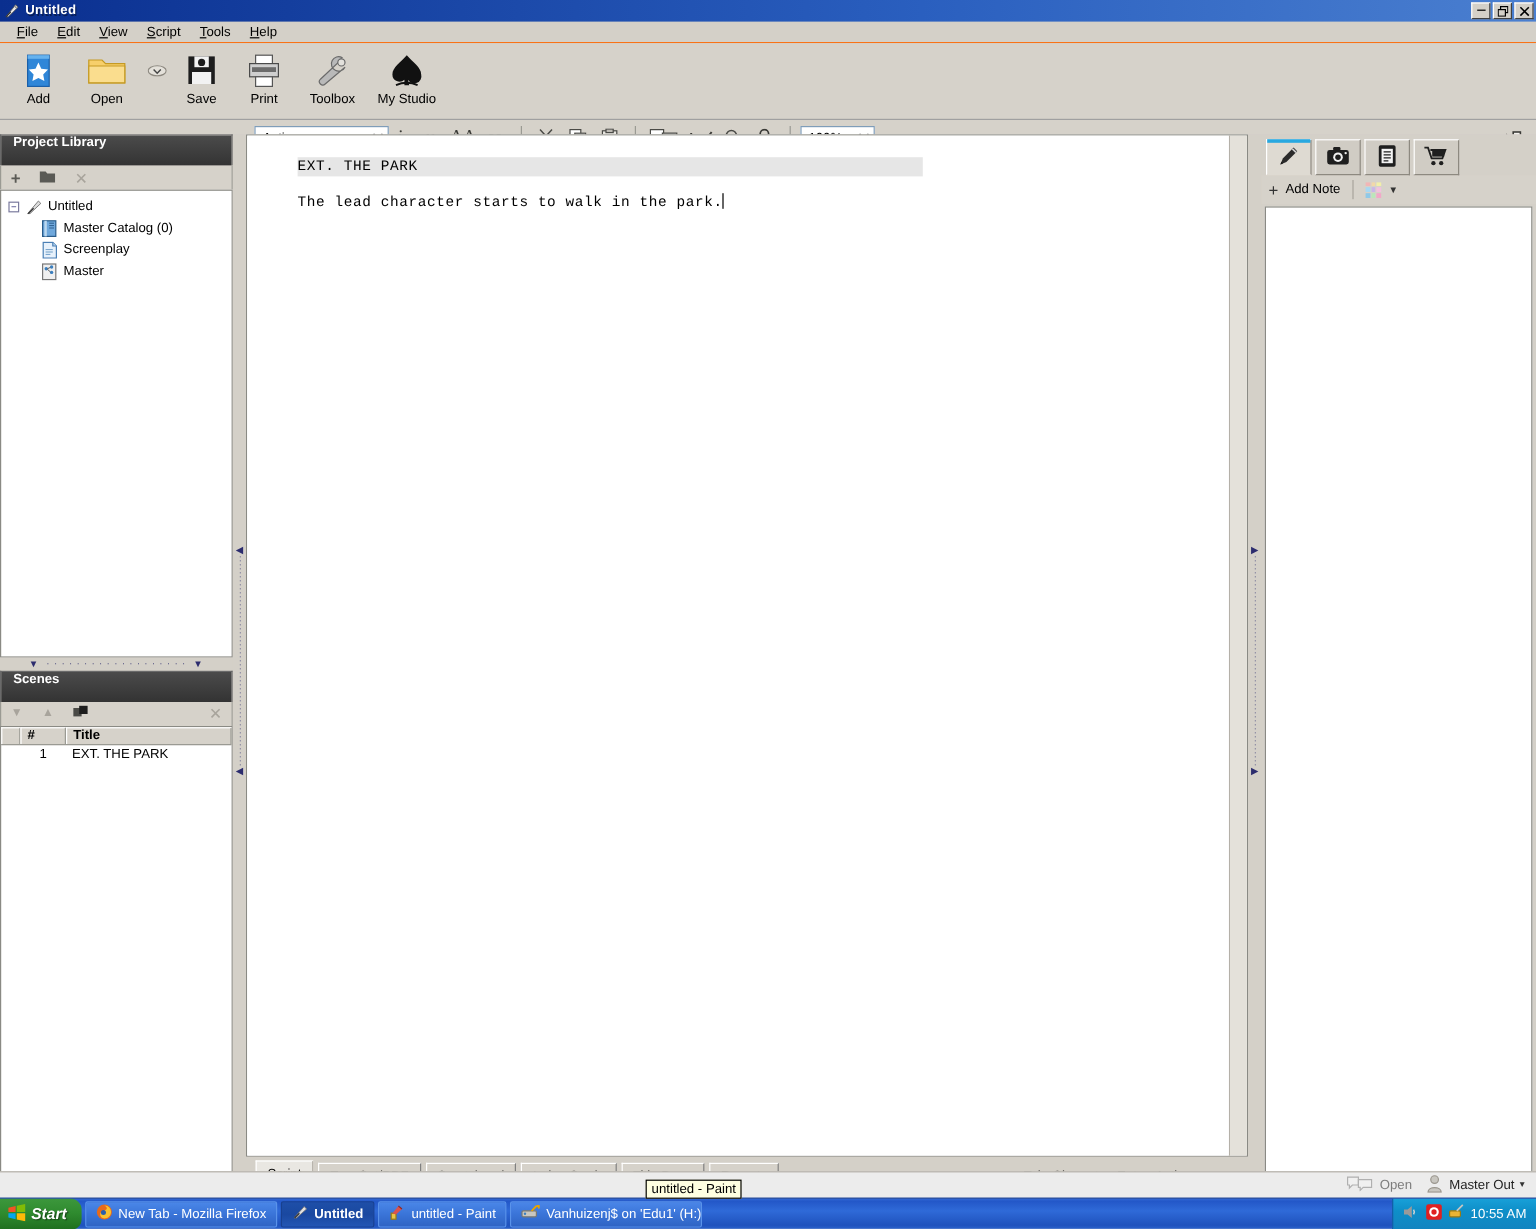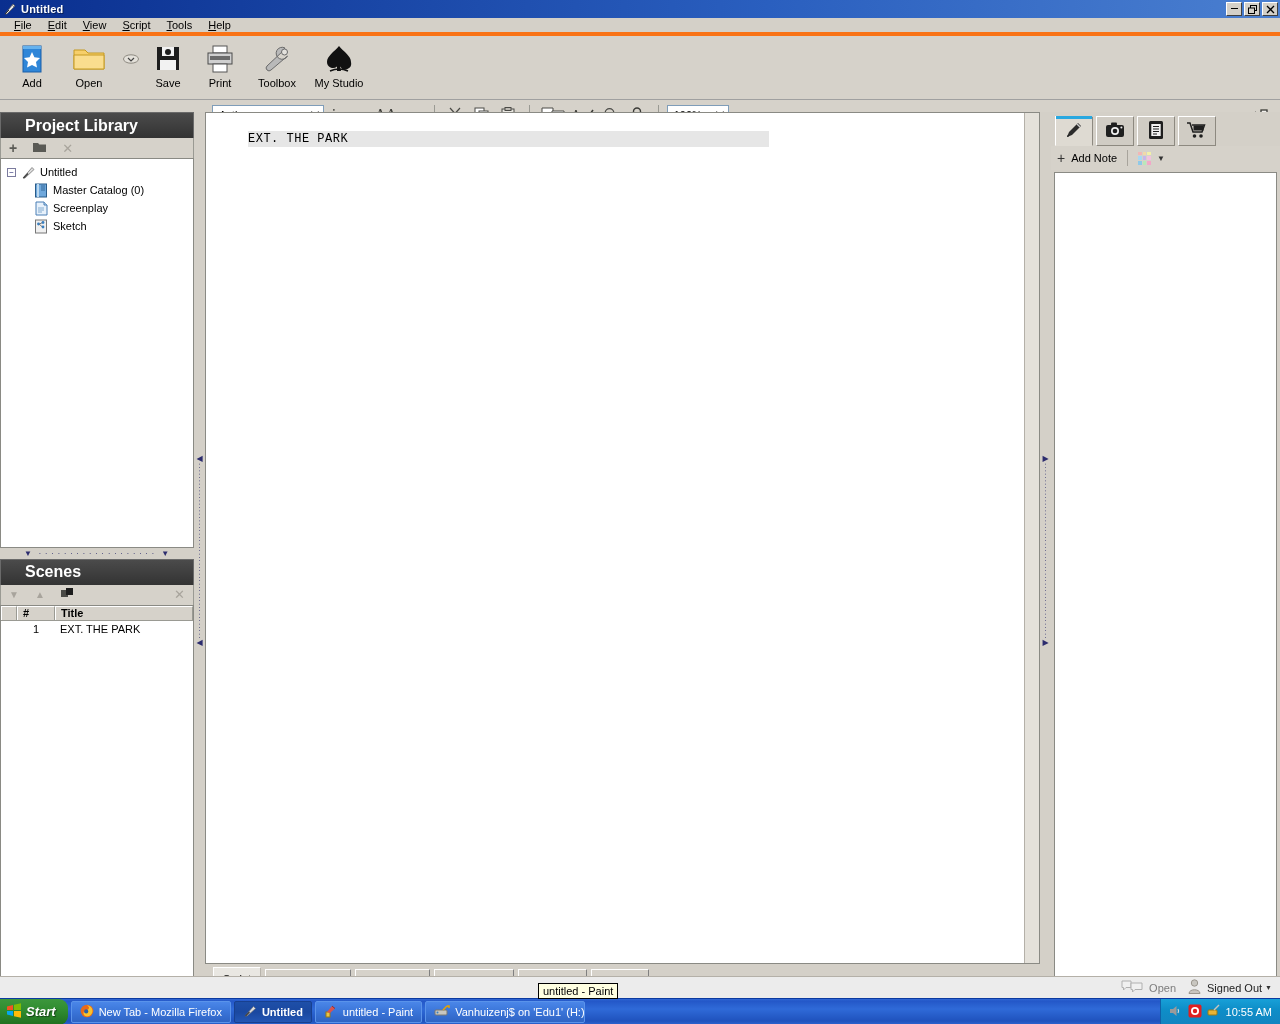--- a/index.html
+++ b/index.html
@@ -31,21 +31,21 @@
     background: #d4d0c8;
     border: 1px solid; border-color: #fff #404040 #404040 #fff;
     display: flex; align-items: center; justify-content: center;
     font-size: 9px; color: #000; line-height: 1;
   }
 
   
   #menubar {
     height: 18px; display: flex; align-items: center;
     background: #d4d0c8; padding-left: 6px;
-    border-bottom: 4px solid #f97316;
+    border-bottom: 1px solid #f97316;
   }
   .menu-item { padding: 2px 8px; font-size: 11px; color: #000; cursor: default; }
   .menu-item u { text-decoration: underline; }
 
   
   #maintoolbar {
     height: 64px;
     background: #d6d2ca;
     border-bottom: 1px solid #a0a0a0;
     display: flex; align-items: flex-start;
@@ -85,22 +85,22 @@
   #body {
     position: absolute; top: 112px; left: 0; right: 0; bottom: 34px;
     display: flex;
     background: #d4d0c8;
   }
 
   
   #leftcol { width: 194px; display: flex; flex-direction: column; background: #d4d0c8; }
   .panel-header {
     height: 26px; background: linear-gradient(to bottom, #4b4b4b, #333333);
-    color: #fff; font-weight: bold; font-size: 16px;
-    display: flex; align-items: center; padding-left: 24px;
+    color: #fff; font-weight: bold; font-size: 11px;
+    display: flex; padding-left: 10px;
     border: 1px solid #6a6a6a; border-bottom: none;
   }
   .panel-toolrow {
     height: 20px; background: #d6d2ca; display: flex; align-items: center;
     padding: 0 8px; border-left: 1px solid #9a9a93; border-right: 1px solid #9a9a93;
     gap: 16px;
   }
   .panel-toolrow .pt-ico { color: #5a5a55; font-size: 12px; line-height: 1; cursor: default; }
   .panel-toolrow .pt-ico.dim { color: #a8a49c; }
   .panel-toolrow .spacer { flex: 1; }
@@ -529,21 +529,21 @@
         <span class="tindent"></span>
         <span class="ticon">
           <svg width="14" height="15" viewBox="0 0 14 15">
             <rect x="1.5" y="1" width="11" height="13" fill="#f0f0f0" stroke="#777"></rect>
             <circle cx="4.5" cy="5" r="1.4" fill="#3a7fc0"></circle>
             <circle cx="9" cy="3.5" r="1.4" fill="#3a7fc0"></circle>
             <circle cx="9" cy="8" r="1.4" fill="#3a7fc0"></circle>
             <path d="M5.5 5 L8 3.8 M5.5 5.4 L8 7.6" stroke="#555" stroke-width=".8"></path>
           </svg>
         </span>
-        <span>Sketch</span>
+        <span>Master</span>
       </div>
     </div>
 
     <div class="splitter-h">
       <span style="font-size:8px;">▼</span>
       <span style="margin:0 6px;">· · · · · · · · · · · · · · · · · · ·</span>
       <span style="font-size:8px;">▼</span>
     </div>
 
     <div class="panel-header">
@@ -580,20 +580,21 @@
   <div class="vsplit">
     <span class="arw">◀</span>
     <span class="dots">·····················································</span>
     <span class="arw">◀</span>
   </div>
 
   <div id="centercol">
     <div id="editorwrap">
       <div id="page">
         <div class="scene-heading">EXT. THE PARK</div>
+        <div class="action-line"><span>The lead character starts to walk in the park.</span><span class="caret"></span></div>
       </div>
       <div id="editor-scroll"></div>
     </div>
 
     <div id="tabsrow">
       <div class="vtab active">
           <span>Script</span>
         </div>
       <div class="vtab">
           <span>TypeSet/PDF</span>
@@ -693,21 +694,21 @@
       <path d="M10 3 h11 v6.5 h-7 l-2.5 2.5 v-2.5 h-1.5 z" fill="#f0f0f0" stroke="#b0b0b0"></path>
     </svg>
   </span>
   <span class="chatlbl">Open</span>
   <span style="margin-left:6px;">
     <svg width="13" height="15" viewBox="0 0 13 15">
       <circle cx="6.5" cy="4" r="3.2" fill="#c8c6c0" stroke="#9a968e"></circle>
       <path d="M1 14.5 C1 9.5 12 9.5 12 14.5 z" fill="#c8c6c0" stroke="#9a968e"></path>
     </svg>
   </span>
-  <span class="signed">Signed Out</span>
+  <span class="signed">Master Out</span>
   <span style="font-size:7px;color:#333;margin-left:-3px;">▼</span>
 </div>
 
 <div id="tooltip">untitled - Paint</div>
 
 <div id="taskbar">
   <div id="startbtn">
     <span>
       <svg width="16" height="15" viewBox="0 0 16 15">
         <path d="M1 3.5 L7 2 V7 H1 z" fill="#f35325"></path>

